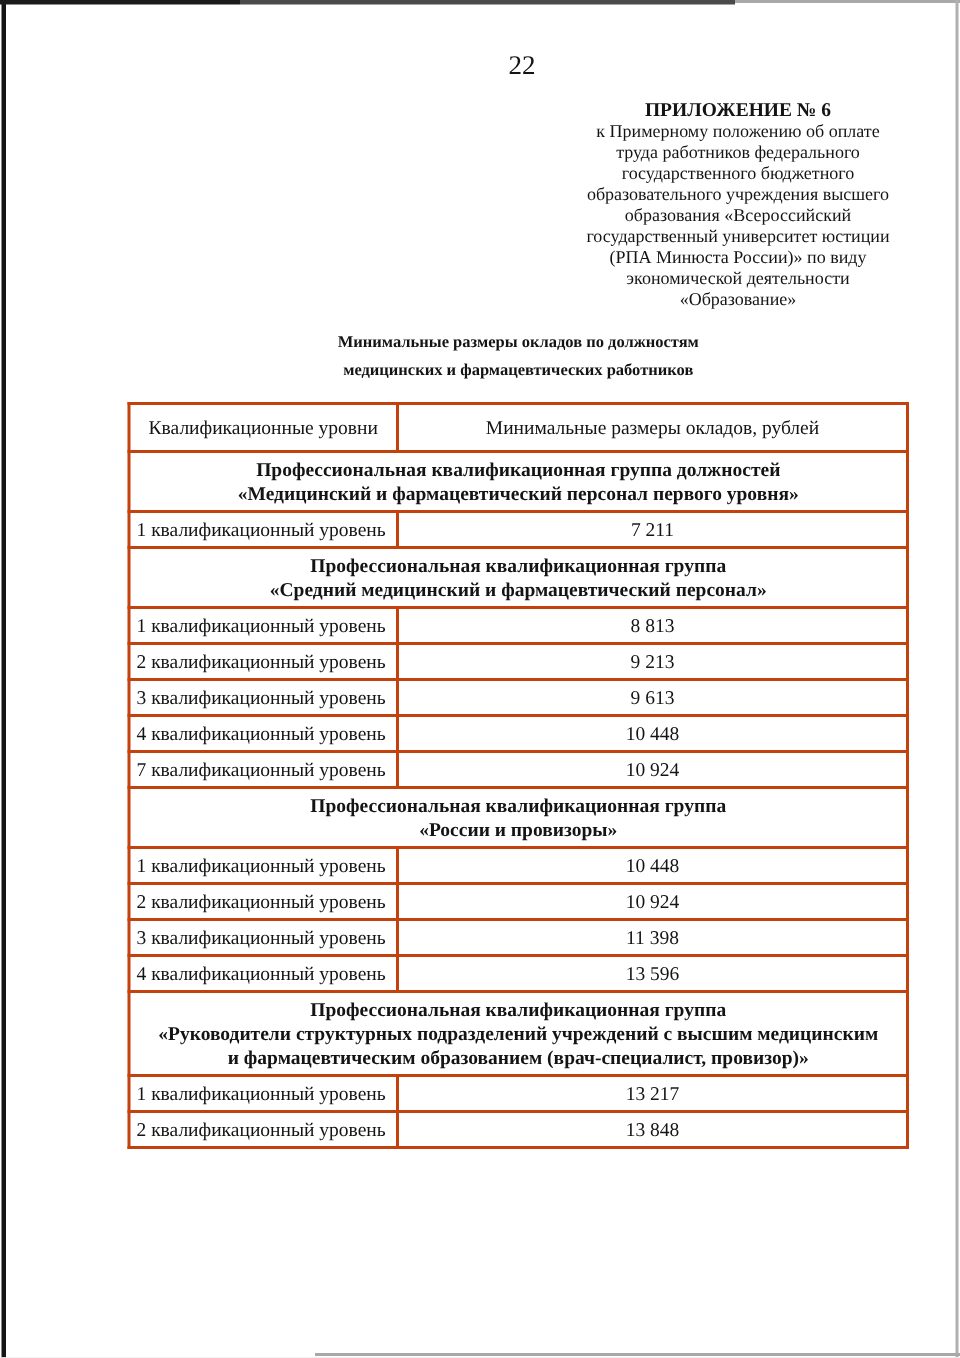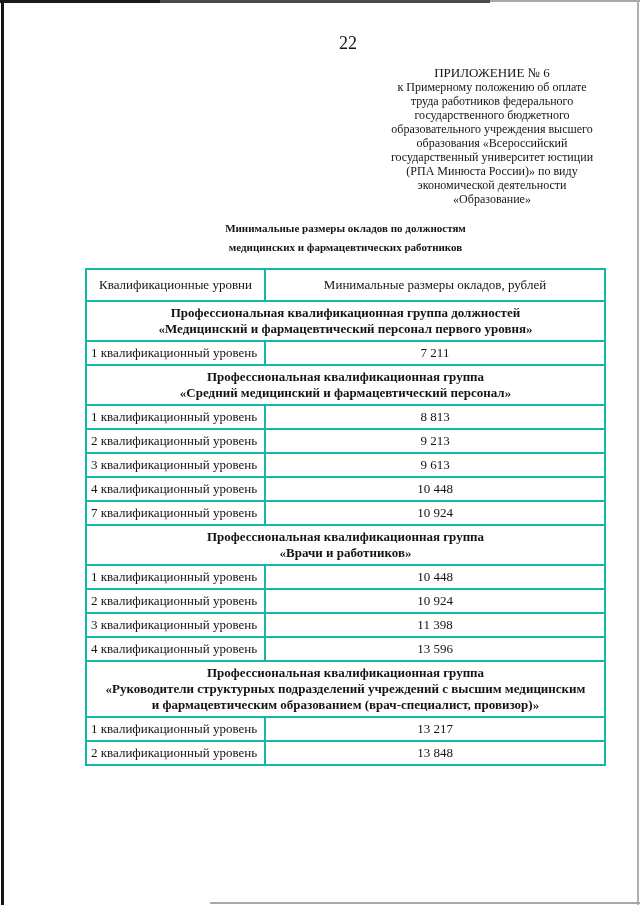--- a/index.html
+++ b/index.html
@@ -21,32 +21,32 @@
   .edge-bottom { position: absolute; left: 210px; bottom: 1px; width: 430px; height: 2px; background: #a8a8a8; }
 
   .page-number {
     position: absolute; left: 320px; top: 33px; width: 56px;
     text-align: center; font-size: 18px;
   }
   .appendix {
     position: absolute; left: 372px; top: 66px; width: 240px;
     text-align: center; font-size: 12px; line-height: 14px;
   }
-  .appendix .appendix-title { font-size: 13px; }
+  .appendix .appendix-title { font-size: 13px; font-weight: bold; }
   .doc-title {
     position: absolute; left: 85px; top: 219px; width: 521px;
     text-align: center; font-weight: bold; font-size: 11px; line-height: 19px;
   }
   table.salary-table {
     position: absolute; left: 85px; top: 268px; width: 521px;
     border-collapse: collapse; table-layout: fixed;
   }
   table.salary-table col.c1 { width: 179px; }
   table.salary-table td {
-    border: 2px solid #14b8a6;
+    border: 2px solid #c2410c;
     vertical-align: middle;
     font-size: 13px;
   }
   tr.hdr td { height: 26px; text-align: center; padding: 2px 4px; }
   tr.grp td { text-align: center; font-weight: bold; padding: 3px 12px; line-height: 16px; }
   tr.row td { height: 20px; padding: 1px 4px; }
   tr.row td.lvl { text-align: left; }
   tr.row td.val { text-align: center; font-family: Liberation Serif, serif; }
 </style>
 </head>
@@ -125,21 +125,21 @@
         <td class="val">10 448</td>
       </tr>
       <tr class="row">
         <td class="lvl">7 квалификационный уровень</td>
         <td class="val">10 924</td>
       </tr>
 
       <tr class="grp">
         <td colspan="2">
           <div>Профессиональная квалификационная группа</div>
-          <div>«Врачи и работников»</div>
+          <div>«России и провизоры»</div>
         </td>
       </tr>
       <tr class="row">
         <td class="lvl">1 квалификационный уровень</td>
         <td class="val">10 448</td>
       </tr>
       <tr class="row">
         <td class="lvl">2 квалификационный уровень</td>
         <td class="val">10 924</td>
       </tr>

